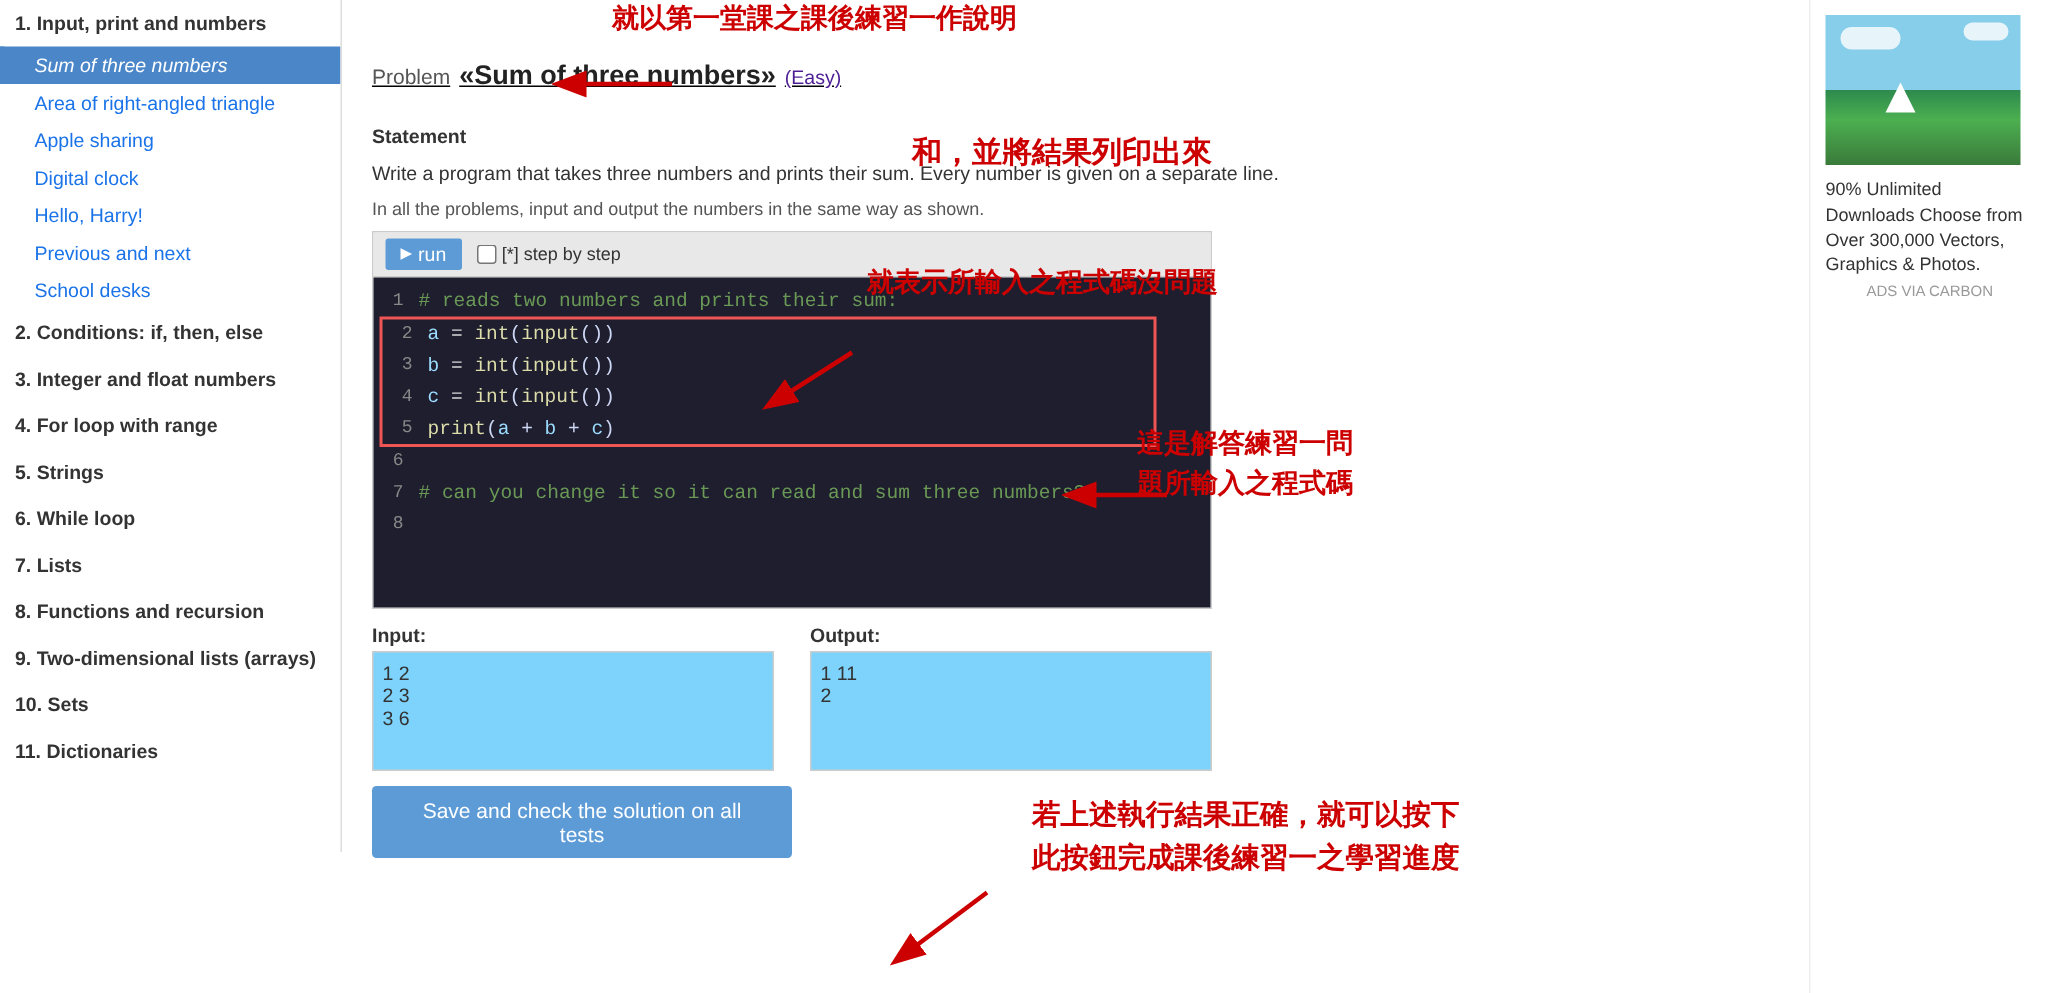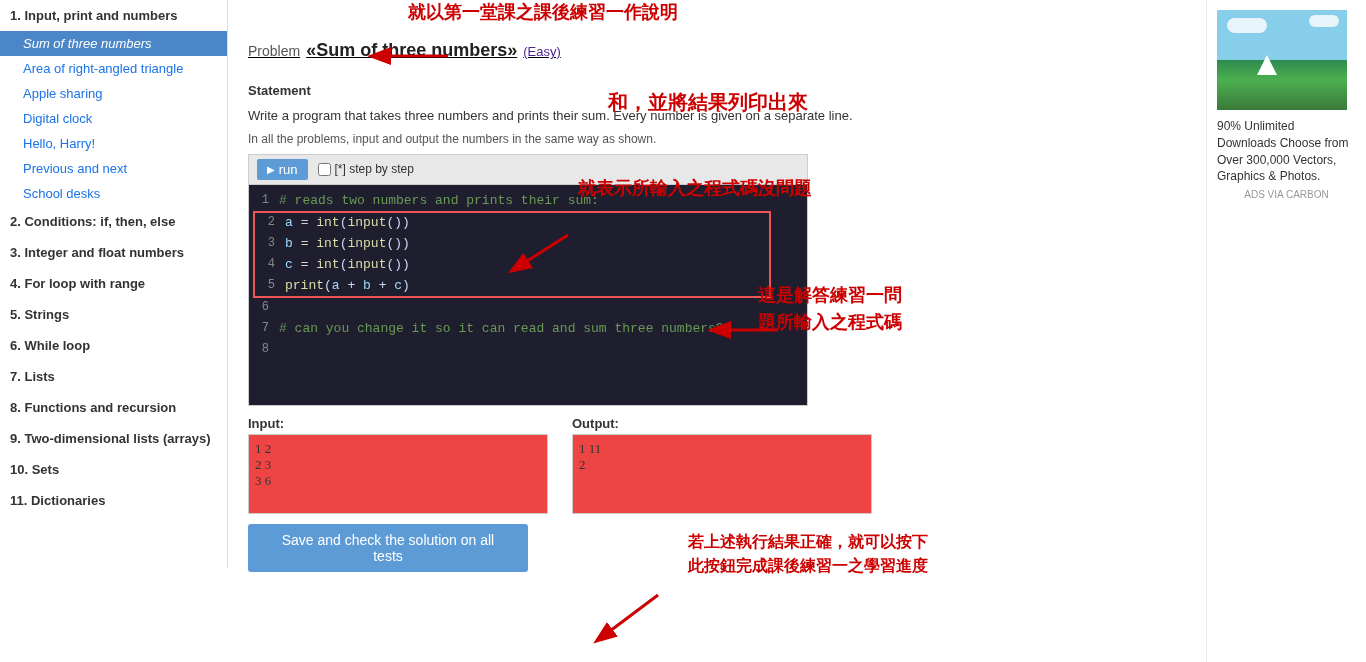--- a/index.html
+++ b/index.html
@@ -126,35 +126,35 @@
       user-select: none;
       font-size: 12px;
     }
     .code-text { color: #cdd6f4; white-space: pre; }
 
     
     .io-container {
       display: flex;
       gap: 24px;
       margin-bottom: 10px;
-      width: 624px;
+      width: 560px;
     }
     .io-box { flex: 1; }
     .io-label {
       font-size: 13px;
       color: #333;
       margin-bottom: 3px;
       font-weight: bold;
     }
     .io-content {
-      background: #ef4444;
+      background: #7dd3fc;
       border: 1px solid #ccc;
       min-height: 80px;
       padding: 6px;
-      font-family: Liberation Serif, serif;
+      font-family: Liberation Sans, sans-serif;
       font-size: 13px;
       color: #333;
     }
 
     
     .save-btn {
       background: #5c9bd6;
       color: #fff;
       border: none;
       padding: 8px 20px;
@@ -373,21 +373,21 @@
       <div class="io-box">
         <div class="io-label">Output:</div>
         <div class="io-content">
           <div>1  11</div>
           <div>2</div>
         </div>
       </div>
     </div>
 
     
-    <div class="annotation" style="top: 530px; left: 460px; font-size:16px; line-height:1.5;">
+    <div class="annotation" style="top: 530px; left: 460px; font-size:19px; line-height:1.5;">
       <span>若上述執行結果正確，就可以按下</span><br>
       <span>此按鈕完成課後練習一之學習進度</span>
     </div>
 
     
     <button class="save-btn">Save and check the solution on all tests</button>
 
     
     
     <svg class="arrow-red" style="top:36px; left:140px; width:100px; height:40px;" viewBox="0 0 100 40">

